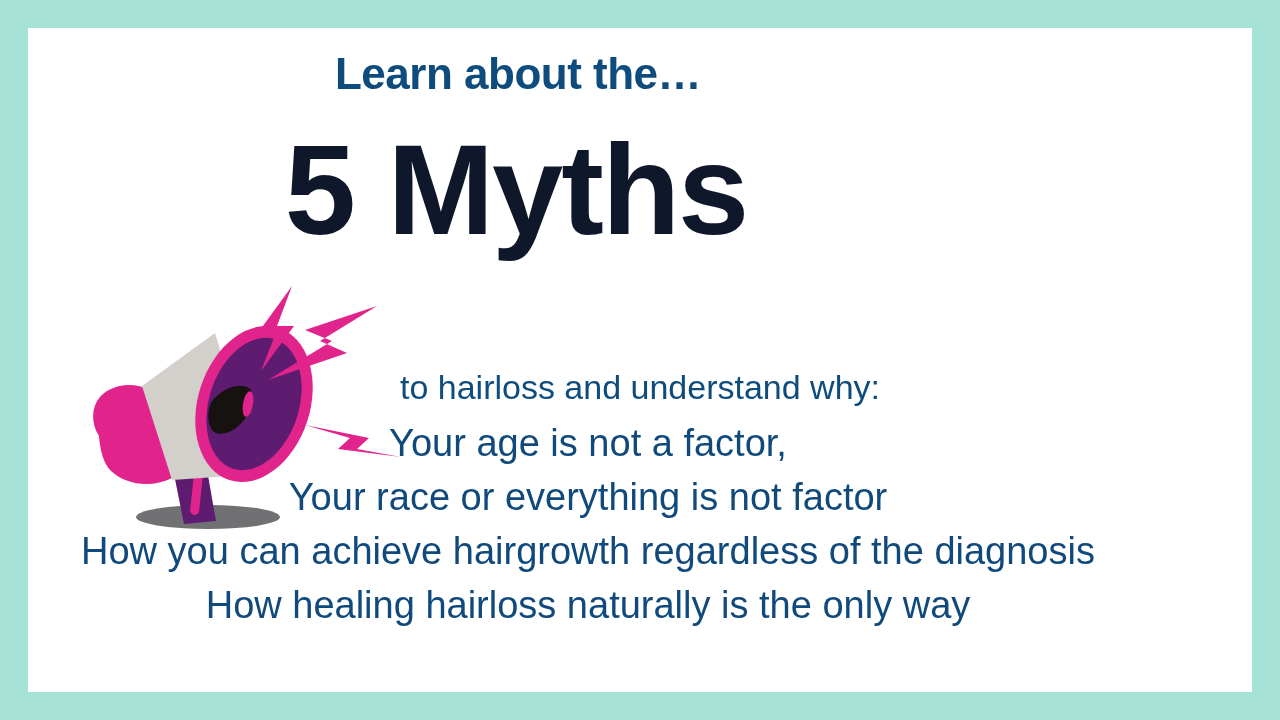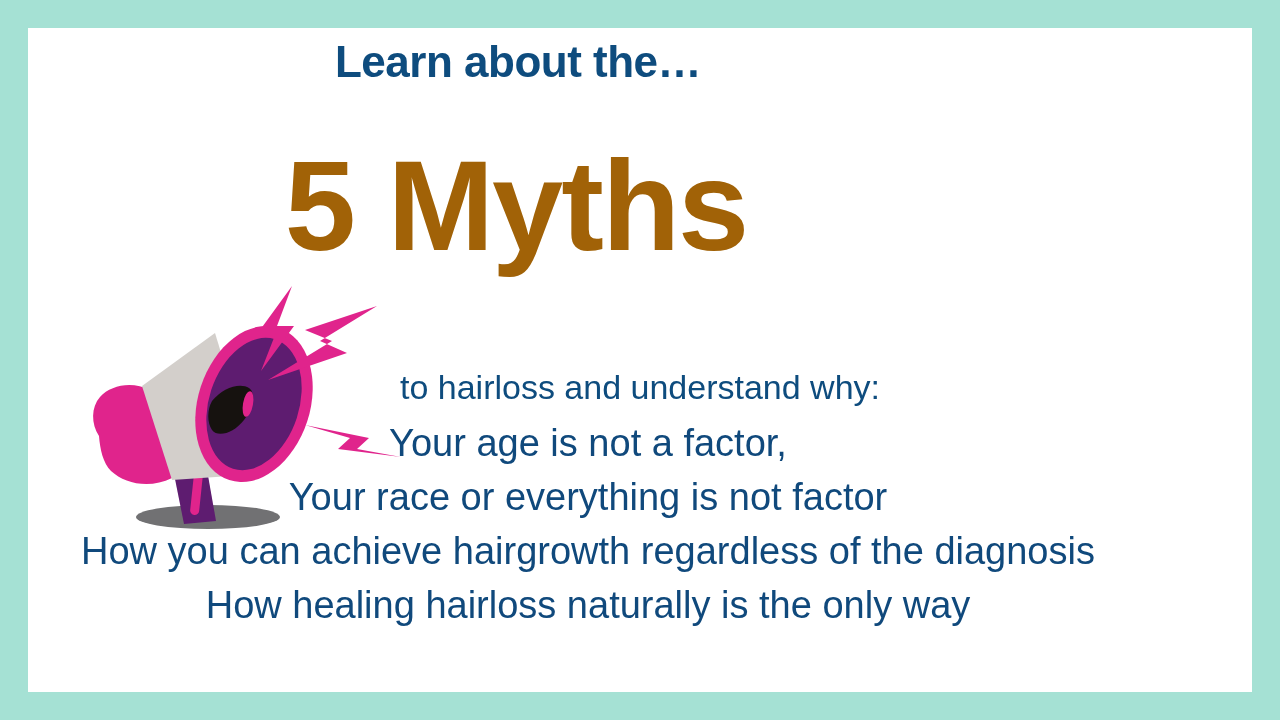--- a/index.html
+++ b/index.html
@@ -23,39 +23,39 @@
     width: 1224px;
     height: 664px;
     background: #ffffff;
     overflow: hidden;
   }
 
   
   .heading {
     position: absolute;
     left: 0;
-    top: 10px;
+    top: 22px;
     width: 980px;
     text-align: center;
     font-size: 44px;
     font-weight: 700;
     letter-spacing: -0.5px;
     color: #0e4c7e;
     line-height: 1.1;
   }
   .bigtitle {
     position: absolute;
     left: 0;
-    top: 108px;
+    top: 92px;
     width: 976px;
     text-align: center;
     font-size: 128px;
     font-weight: 700;
     letter-spacing: -2px;
-    color: #a16207;
+    color: #0f172a;
     line-height: 1.1;
   }
   .subheading {
     position: absolute;
     left: 0;
     top: 320px;
     width: 1224px;
     text-align: center;
     font-size: 34px;
     font-weight: 400;

